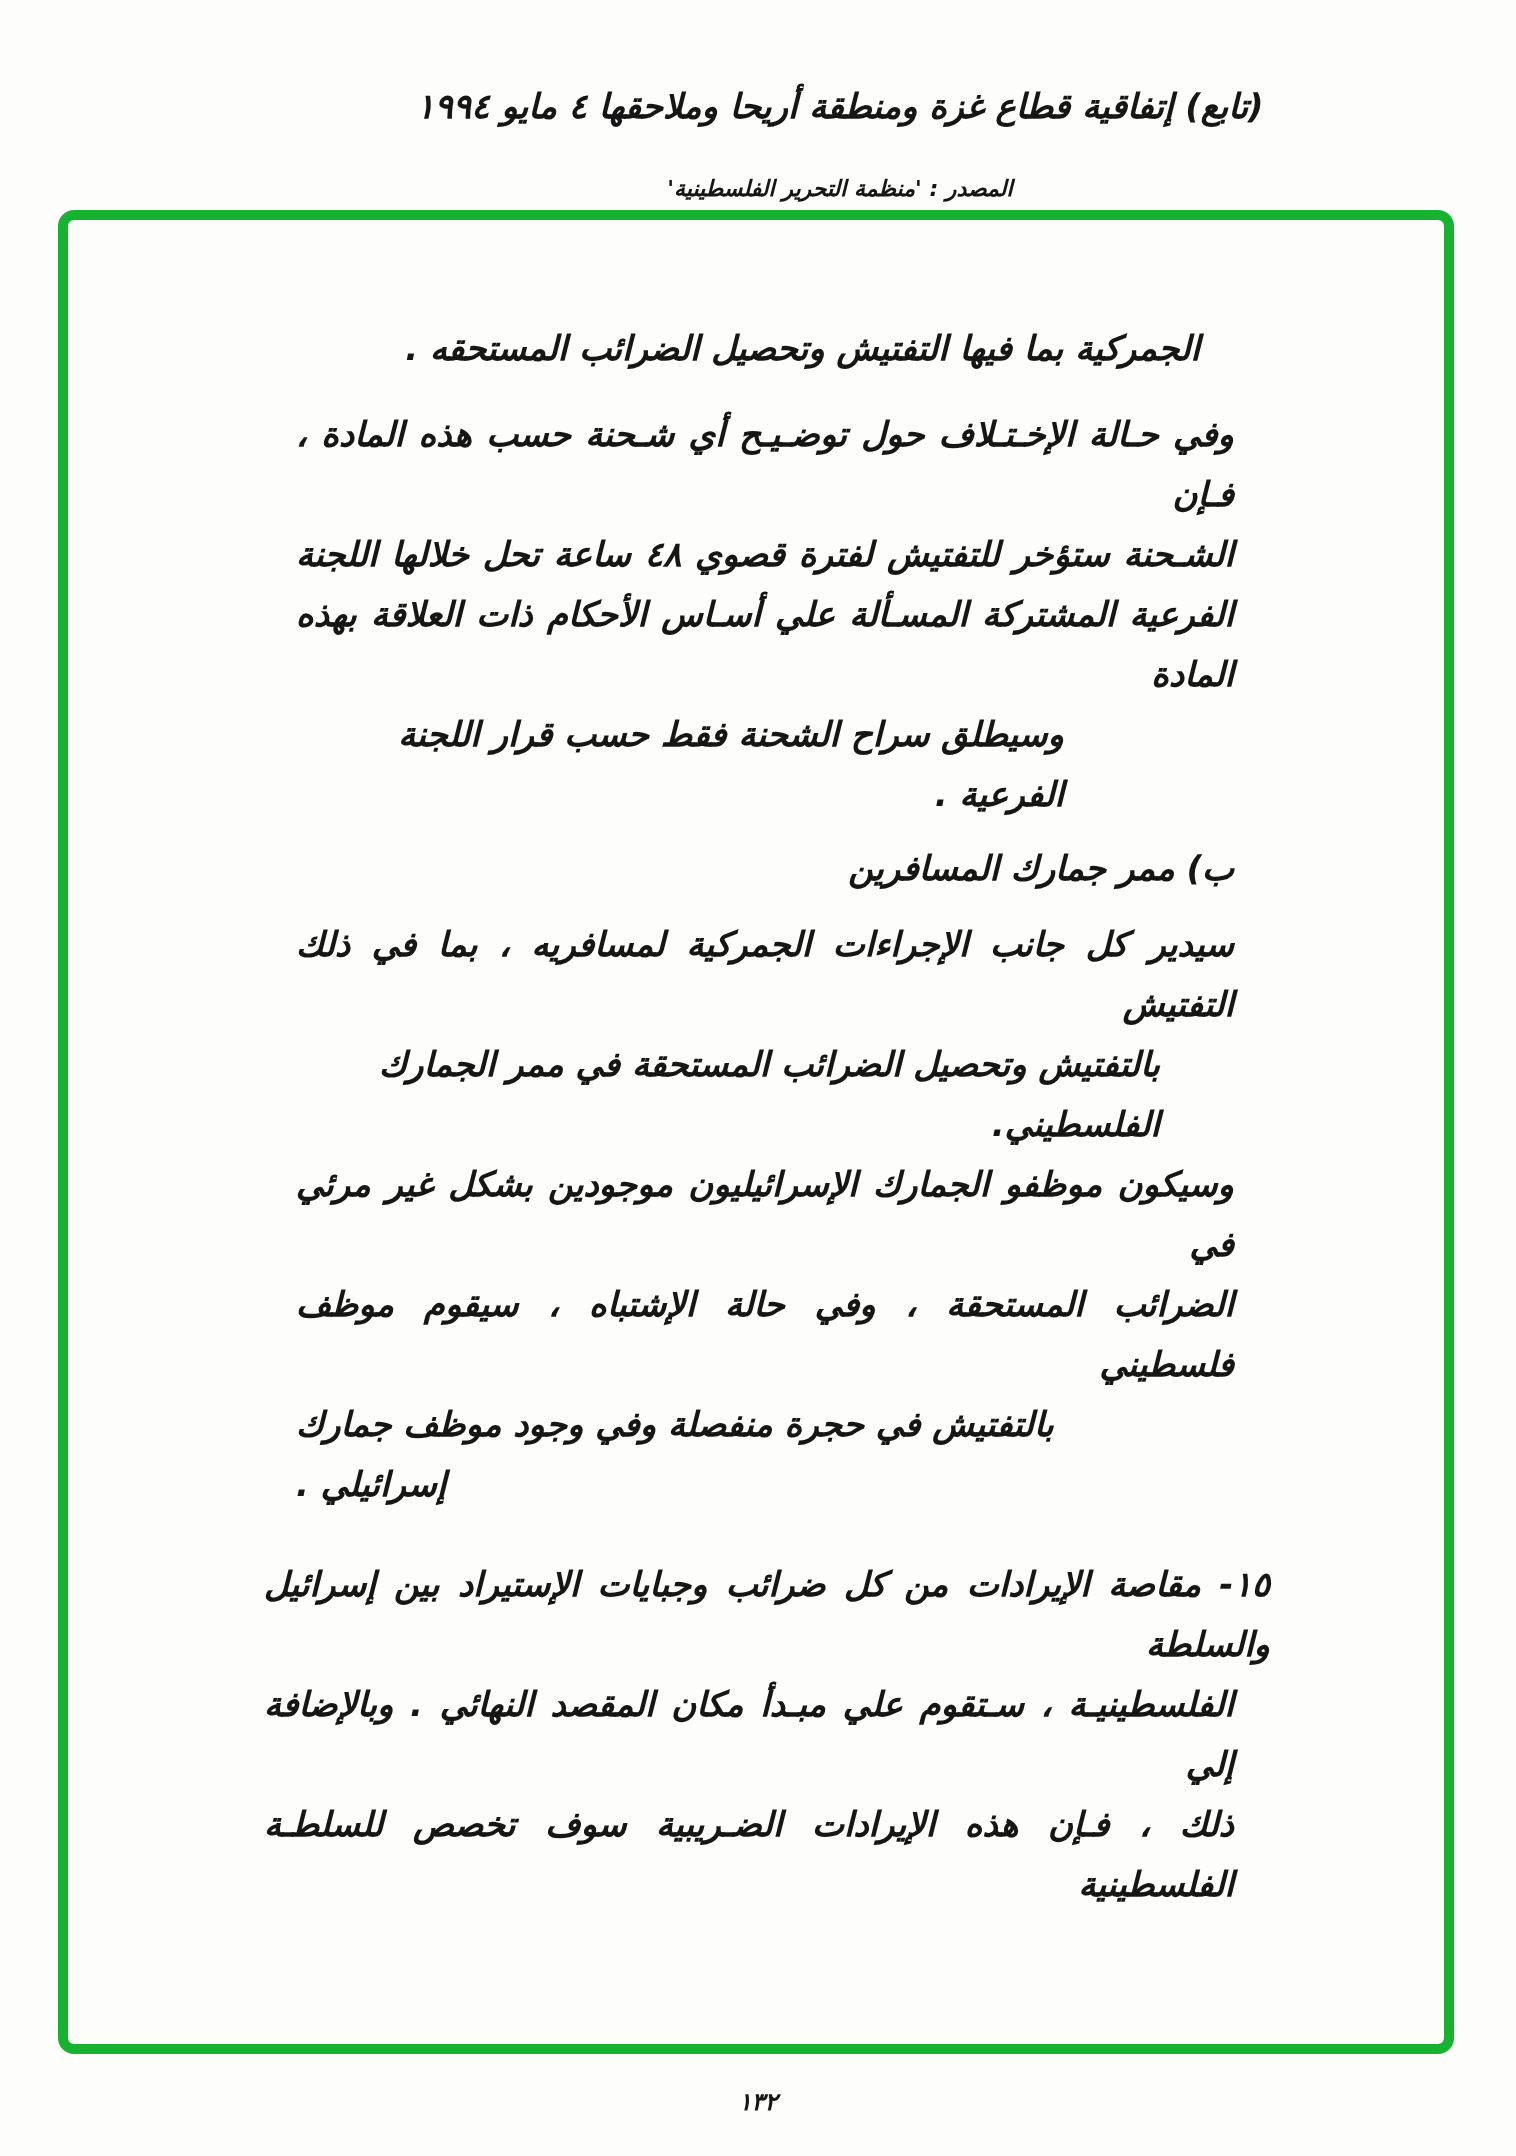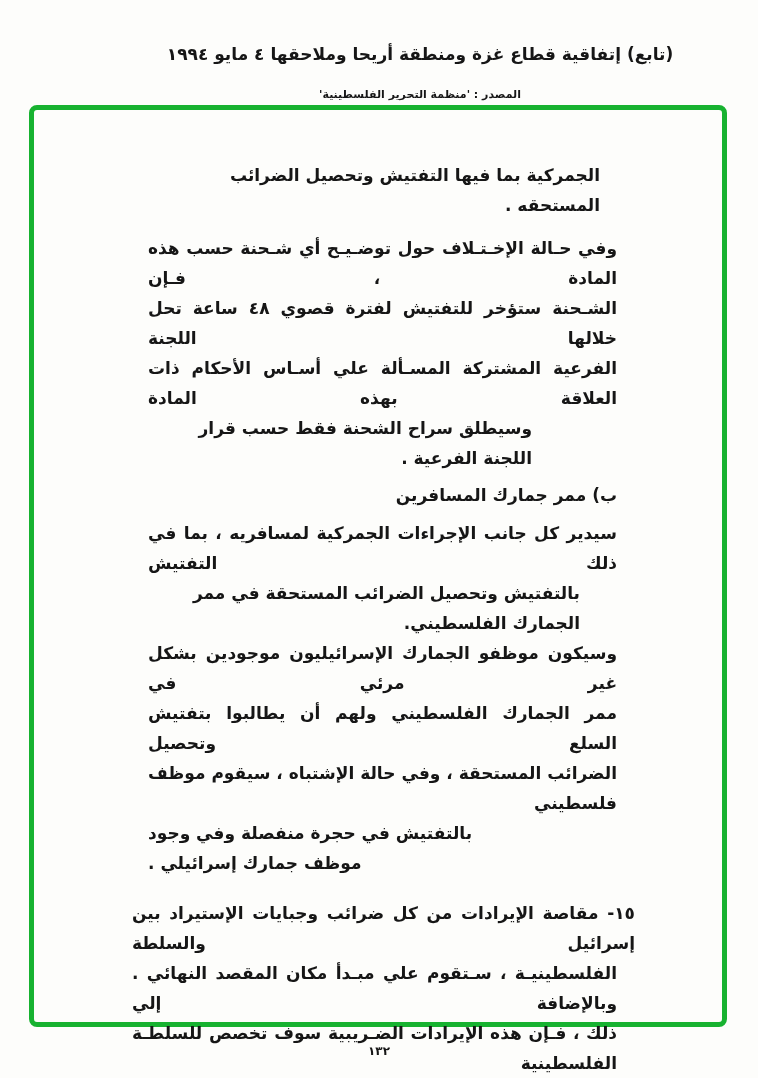--- a/index.html
+++ b/index.html
@@ -8,21 +8,21 @@
     --paper: #fdfdfb;
   }
   * { margin: 0; padding: 0; box-sizing: border-box; }
   html, body {
     width: 758px; height: 1078px;
     background: var(--paper);
     font-family: "DejaVu Sans", "Liberation Sans", sans-serif;
     color: var(--ink);
     overflow: hidden;
   }
-  .page { position: relative; width: 758px; height: 758px; }
+  .page { position: relative; width: 758px; height: 758px; font-style: italic; }
 
   
   .header {
     position: absolute;
     left: 150px; top: 42px; width: 540px;
     text-align: center;
     direction: rtl;
   }
   .header .title {
     font-size: 17px;
@@ -106,21 +106,20 @@
     <div class="ln just">الشـحنة ستؤخر للتفتيش لفترة قصوي ٤٨ ساعة تحل خلالها اللجنة</div>
     <div class="ln just">الفرعية المشتركة المسـألة علي أسـاس الأحكام ذات العلاقة بهذه المادة</div>
     <div class="ln tail-a">وسيطلق سراح الشحنة فقط حسب قرار اللجنة الفرعية .</div>
 
     <div class="ln head">ب)  ممر جمارك المسافرين</div>
 
     <div class="ln just">سيدير كل جانب الإجراءات الجمركية لمسافريه ، بما في ذلك التفتيش</div>
     <div class="ln tail-b">بالتفتيش وتحصيل الضرائب المستحقة في ممر الجمارك الفلسطيني.</div>
 
     <div class="ln just">وسيكون موظفو الجمارك الإسرائيليون موجودين بشكل غير مرئي في</div>
-    <div class="ln just">ممر الجمارك الفلسطيني ولهم أن يطالبوا بتفتيش السلع وتحصيل</div>
     <div class="ln just">الضرائب المستحقة ، وفي حالة الإشتباه ، سيقوم موظف فلسطيني</div>
     <div class="ln tail-c">بالتفتيش في حجرة منفصلة وفي وجود موظف جمارك إسرائيلي .</div>
 
     <div class="ln just item-first">١٥- مقاصة الإيرادات من كل ضرائب وجبايات الإستيراد بين إسرائيل والسلطة</div>
     <div class="ln just item-cont">الفلسطينيـة ، سـتقوم علي مبـدأ مكان المقصد النهائي . وبالإضافة إلي</div>
     <div class="ln just item-cont">ذلك ،  فـإن هذه الإيرادات الضـريبية سوف تخصص للسلطـة الفلسطينية</div>
 
   </div>
 
   <div class="footer">

